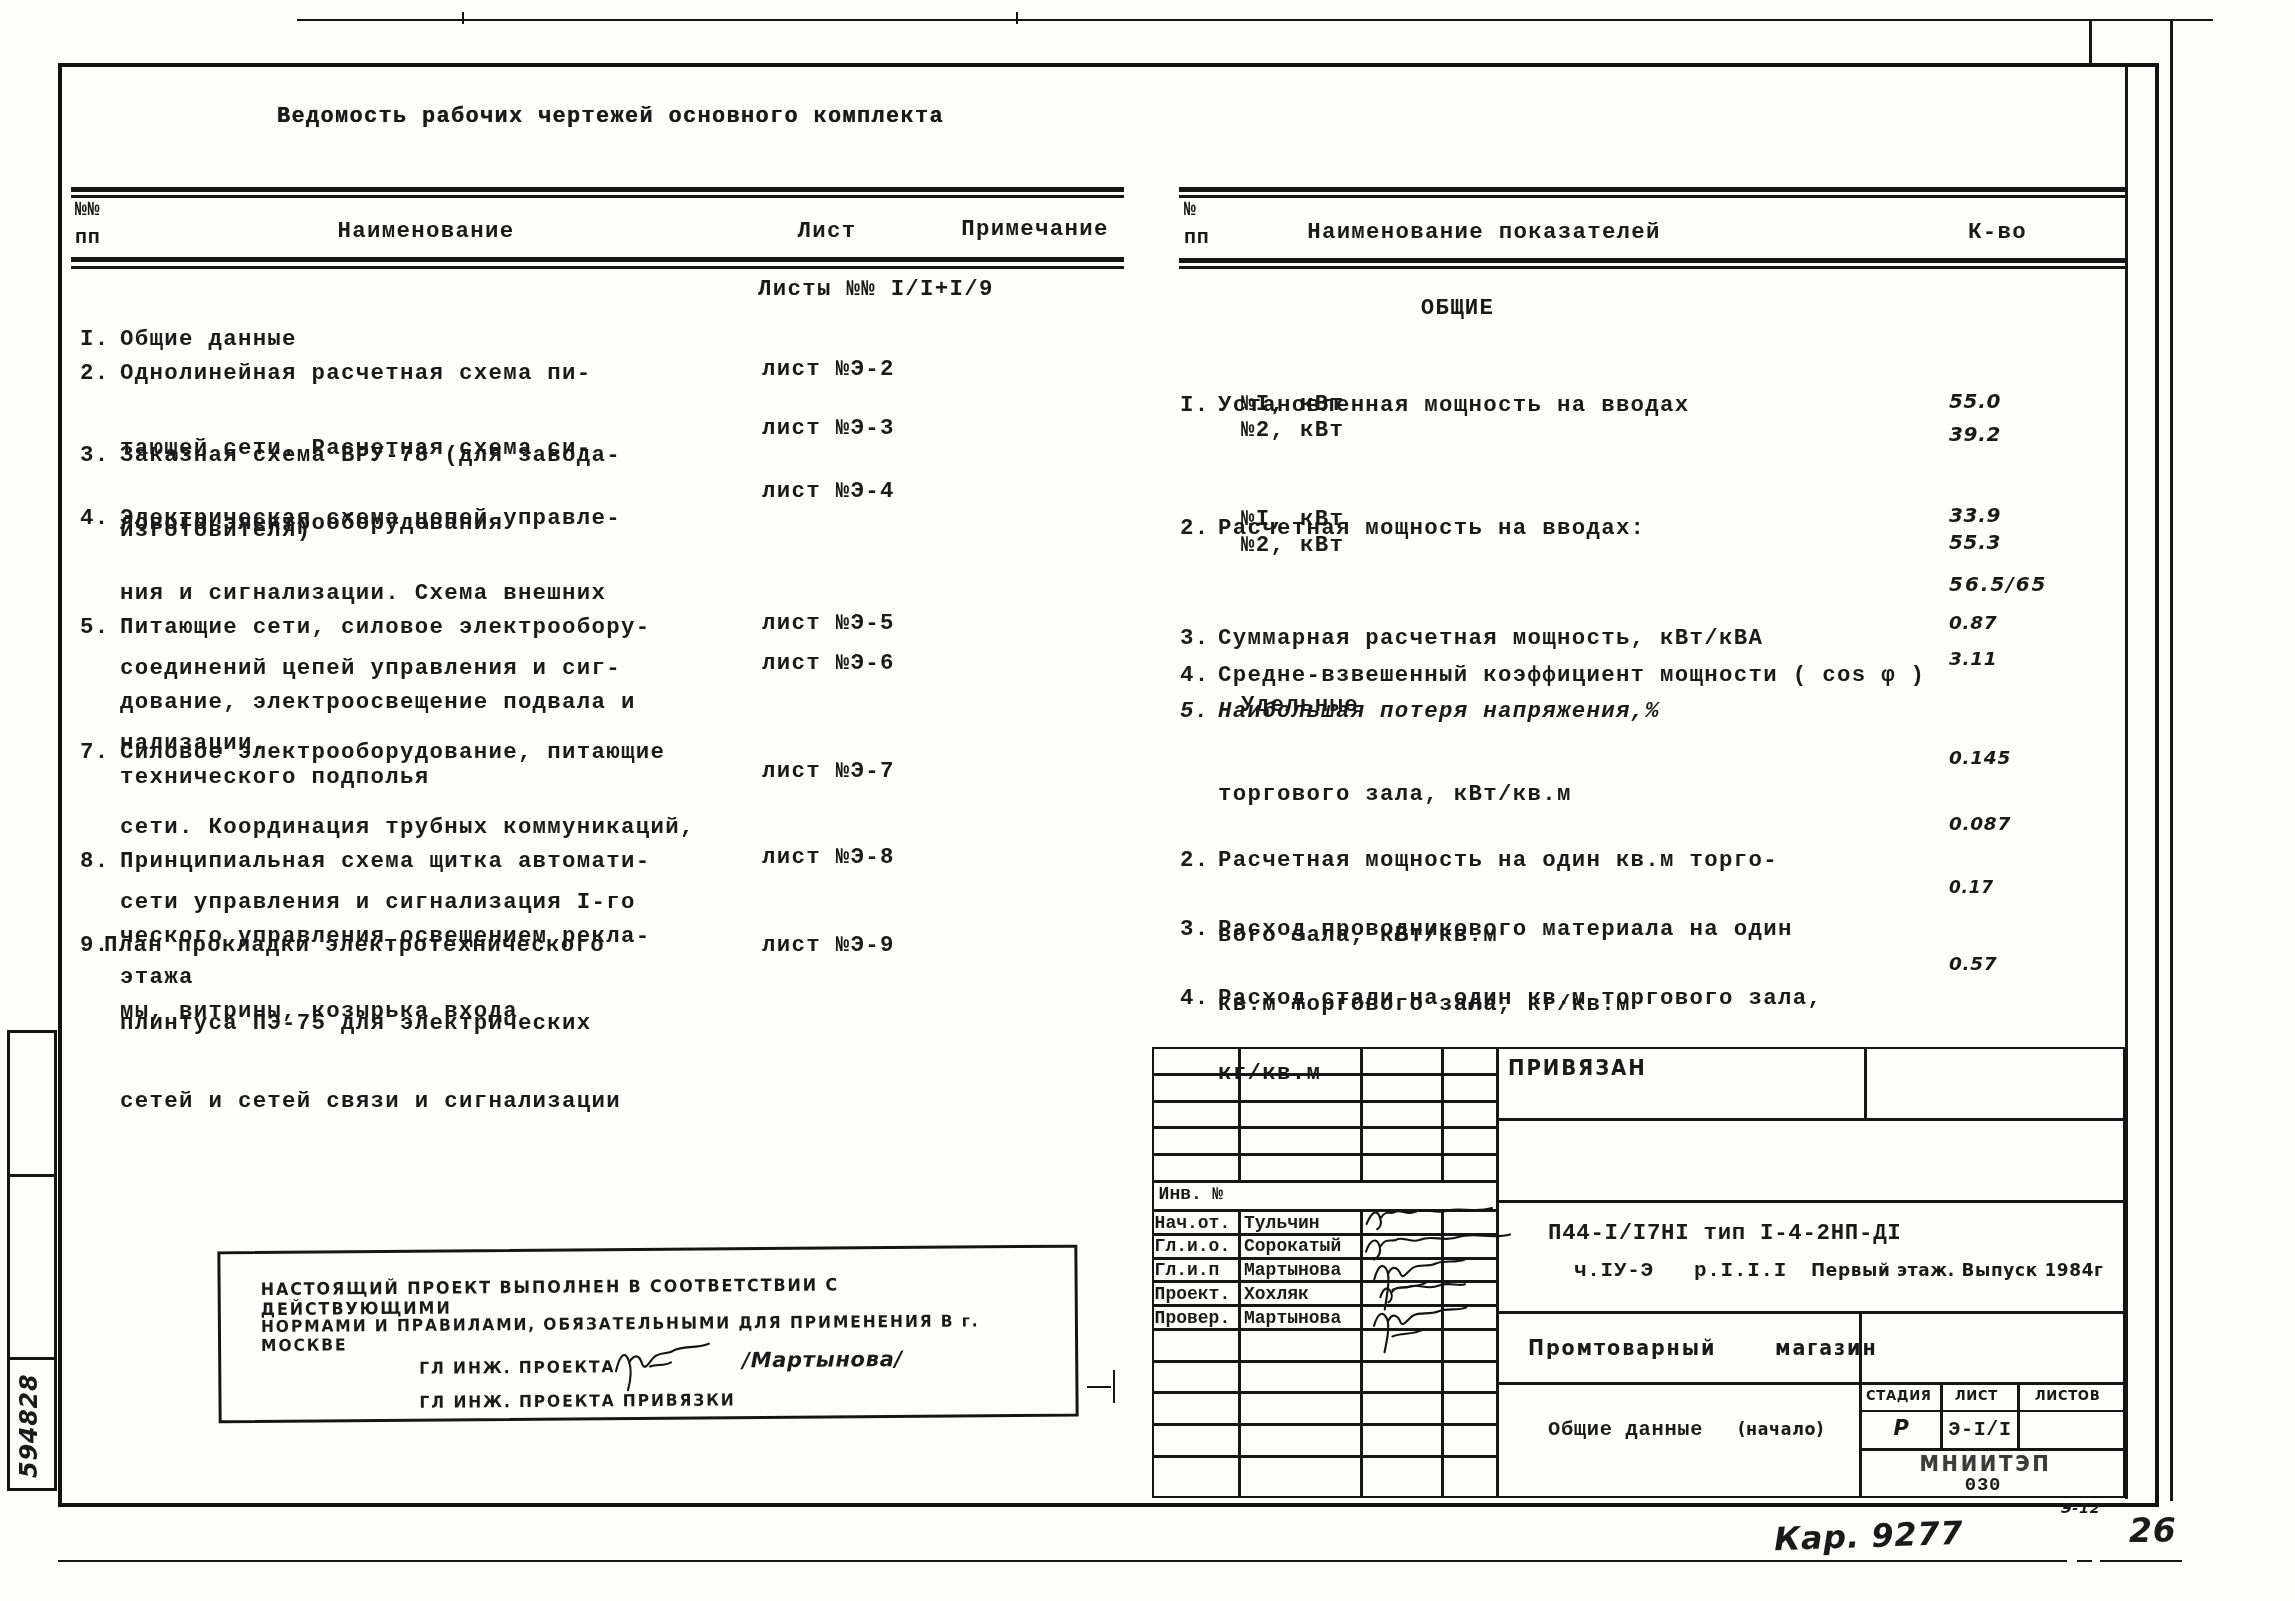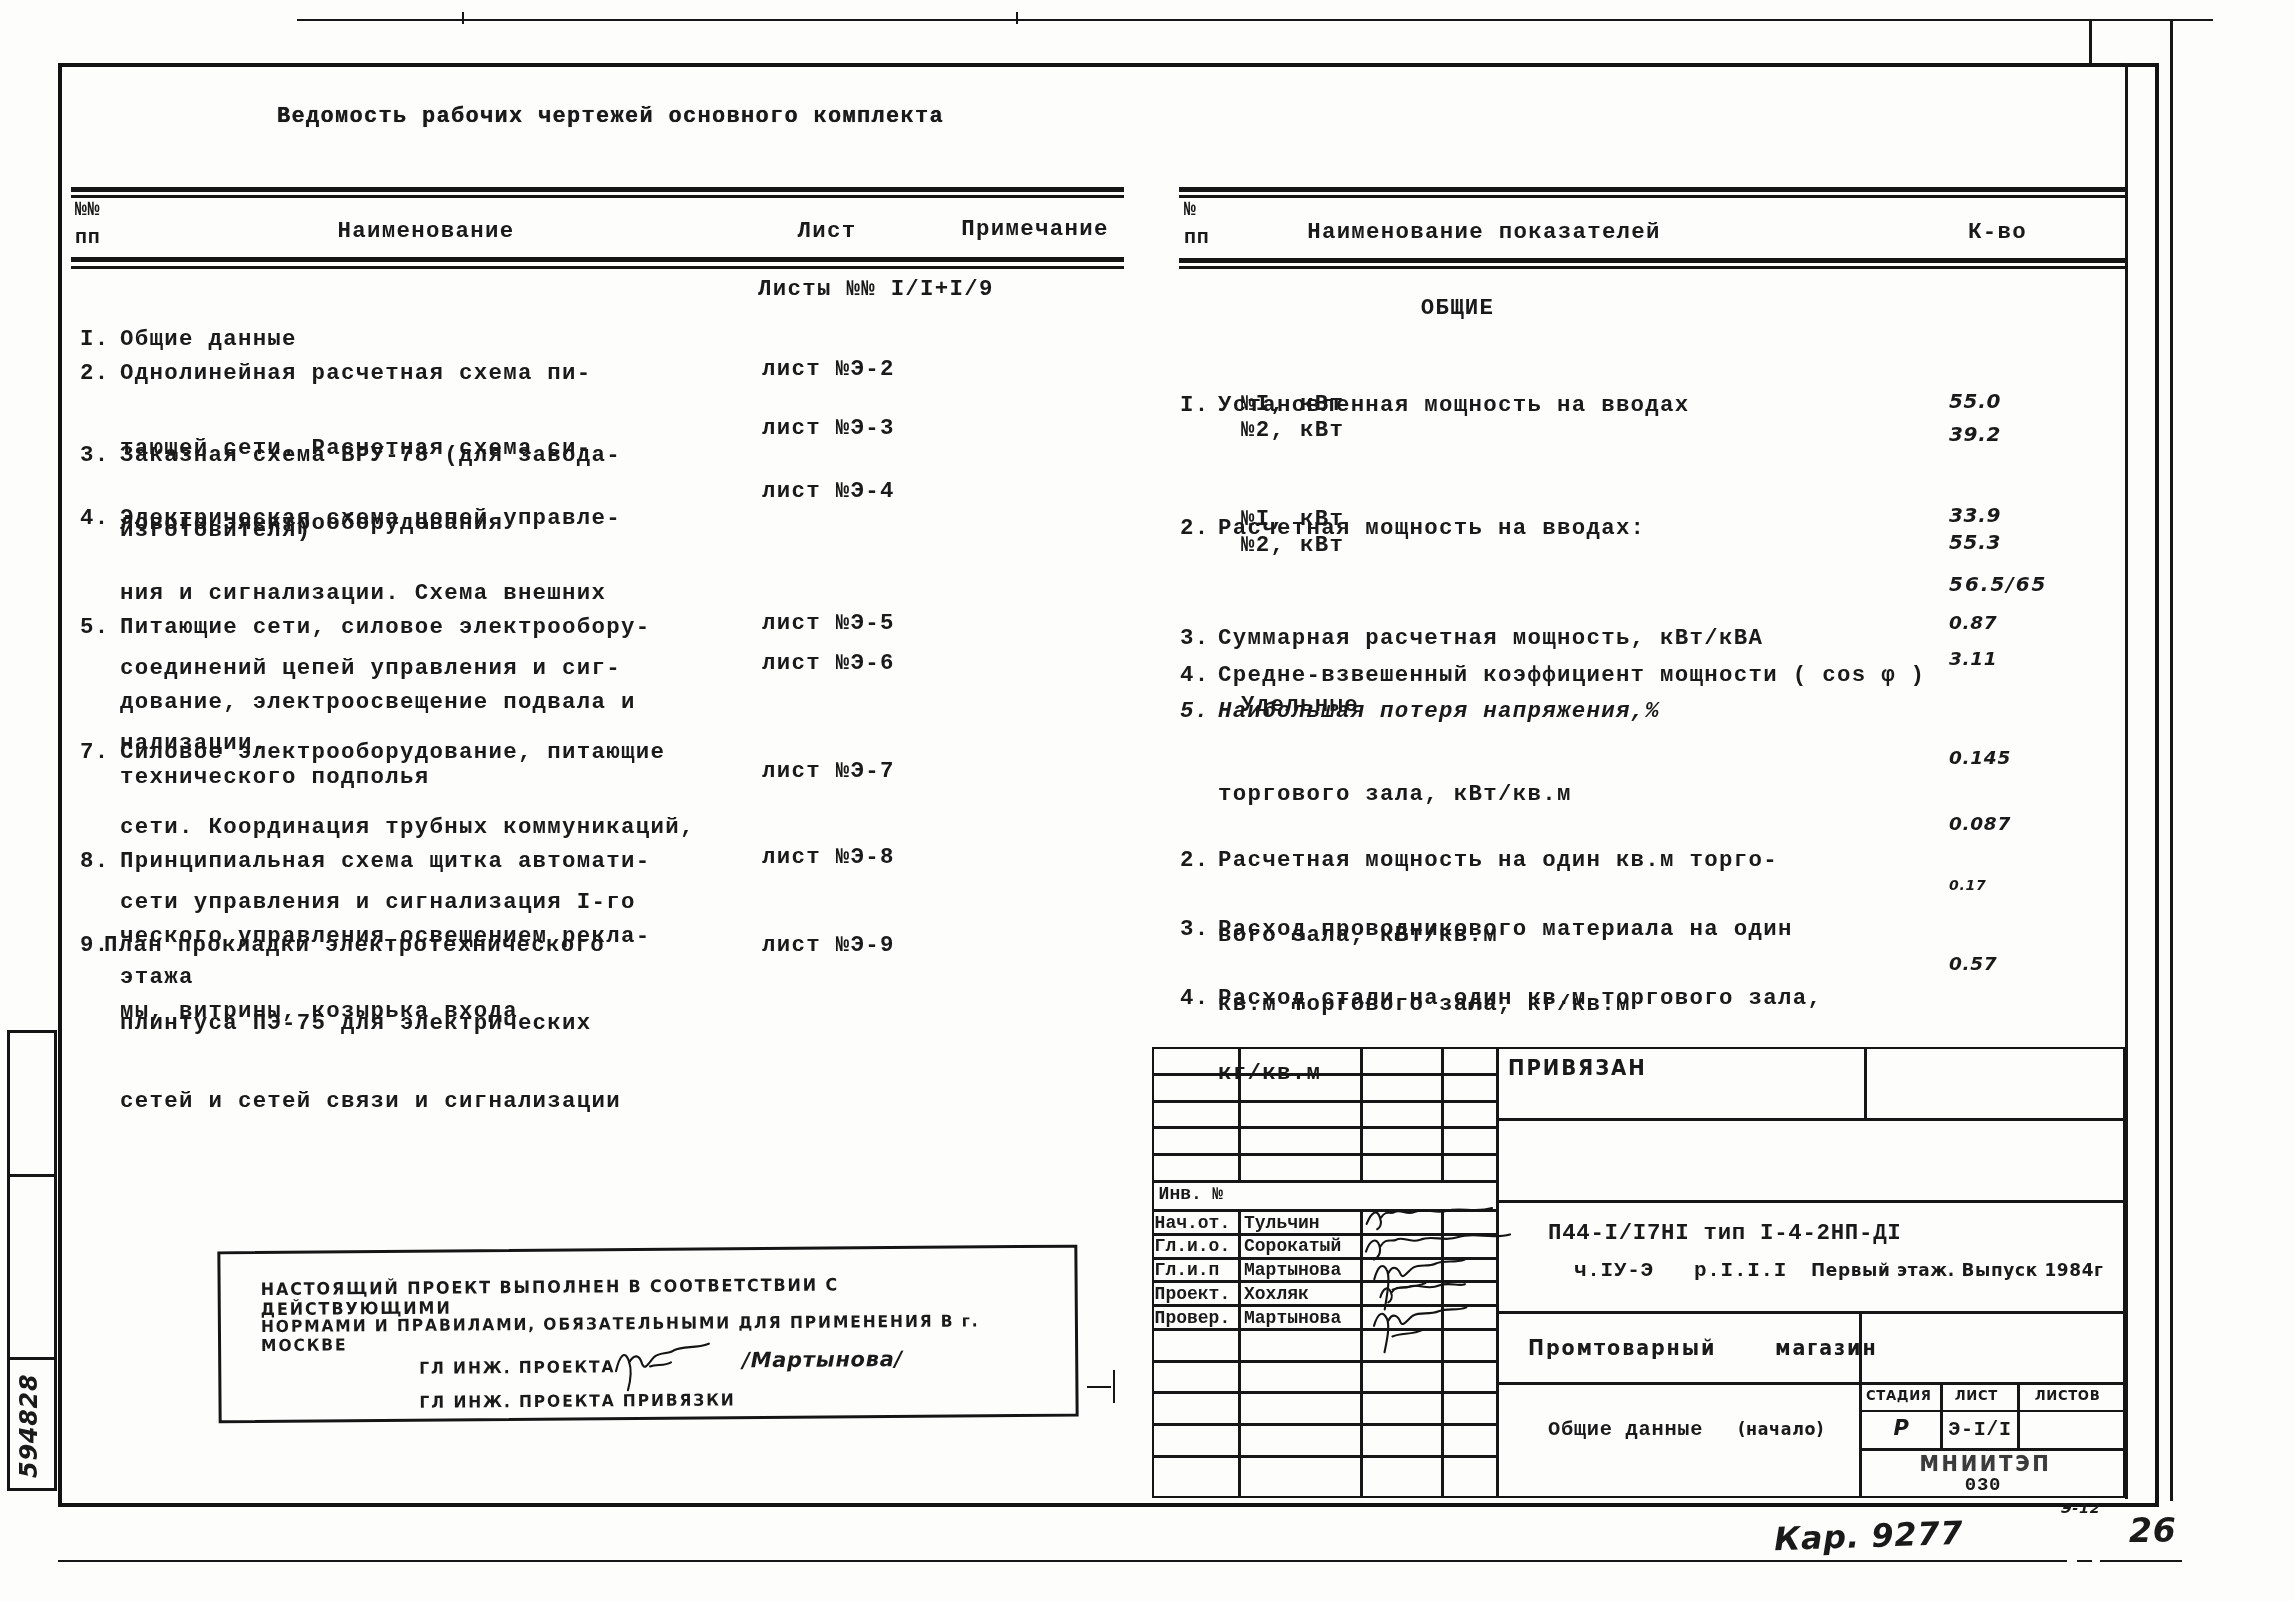--- a/index.html
+++ b/index.html
@@ -177,21 +177,21 @@
   <div class="rrow tw" style="top:797px;">
     <div class="ln"><span class="rnum">2.</span><span>Расчетная мощность на один кв.м торго-</span></div>
     <div class="ln" style="margin-left:38px;">вого зала, кВт/кв.м</div>
   </div>
   <div class="val hw" style="top:813px;font-size:18.5px;">0.087</div>
 
   <div class="rrow tw" style="top:866px;">
     <div class="ln"><span class="rnum">3.</span><span>Расход проводникового материала на один</span></div>
     <div class="ln" style="margin-left:38px;">кв.м торгового зала, кг/кв.м</div>
   </div>
-  <div class="val hw" style="top:877px;font-size:14px;">0.17</div>
+  <div class="val hw" style="top:877px;font-size:17px;">0.17</div>
 
   <div class="rrow tw" style="top:935px;">
     <div class="ln"><span class="rnum">4.</span><span>Расход стали на один кв.м торгового зала,</span></div>
     <div class="ln" style="margin-left:38px;">кг/кв.м</div>
   </div>
   <div class="val hw" style="top:953px;font-size:18.5px;">0.57</div>
 
   <div class="abs" style="left:218px;top:1248px;width:854px;height:166px;border:3.3px solid #151515;transform:rotate(-0.45deg);">
     <div class="abs hand-caps" style="left:40px;top:25px;font-size:17px;">НАСТОЯЩИЙ ПРОЕКТ ВЫПОЛНЕН В СООТВЕТСТВИИ С ДЕЙСТВУЮЩИМИ</div>
     <div class="abs hand-caps" style="left:40px;top:63px;font-size:16.5px;">НОРМАМИ И ПРАВИЛАМИ, ОБЯЗАТЕЛЬНЫМИ ДЛЯ ПРИМЕНЕНИЯ В г. МОСКВЕ</div>

